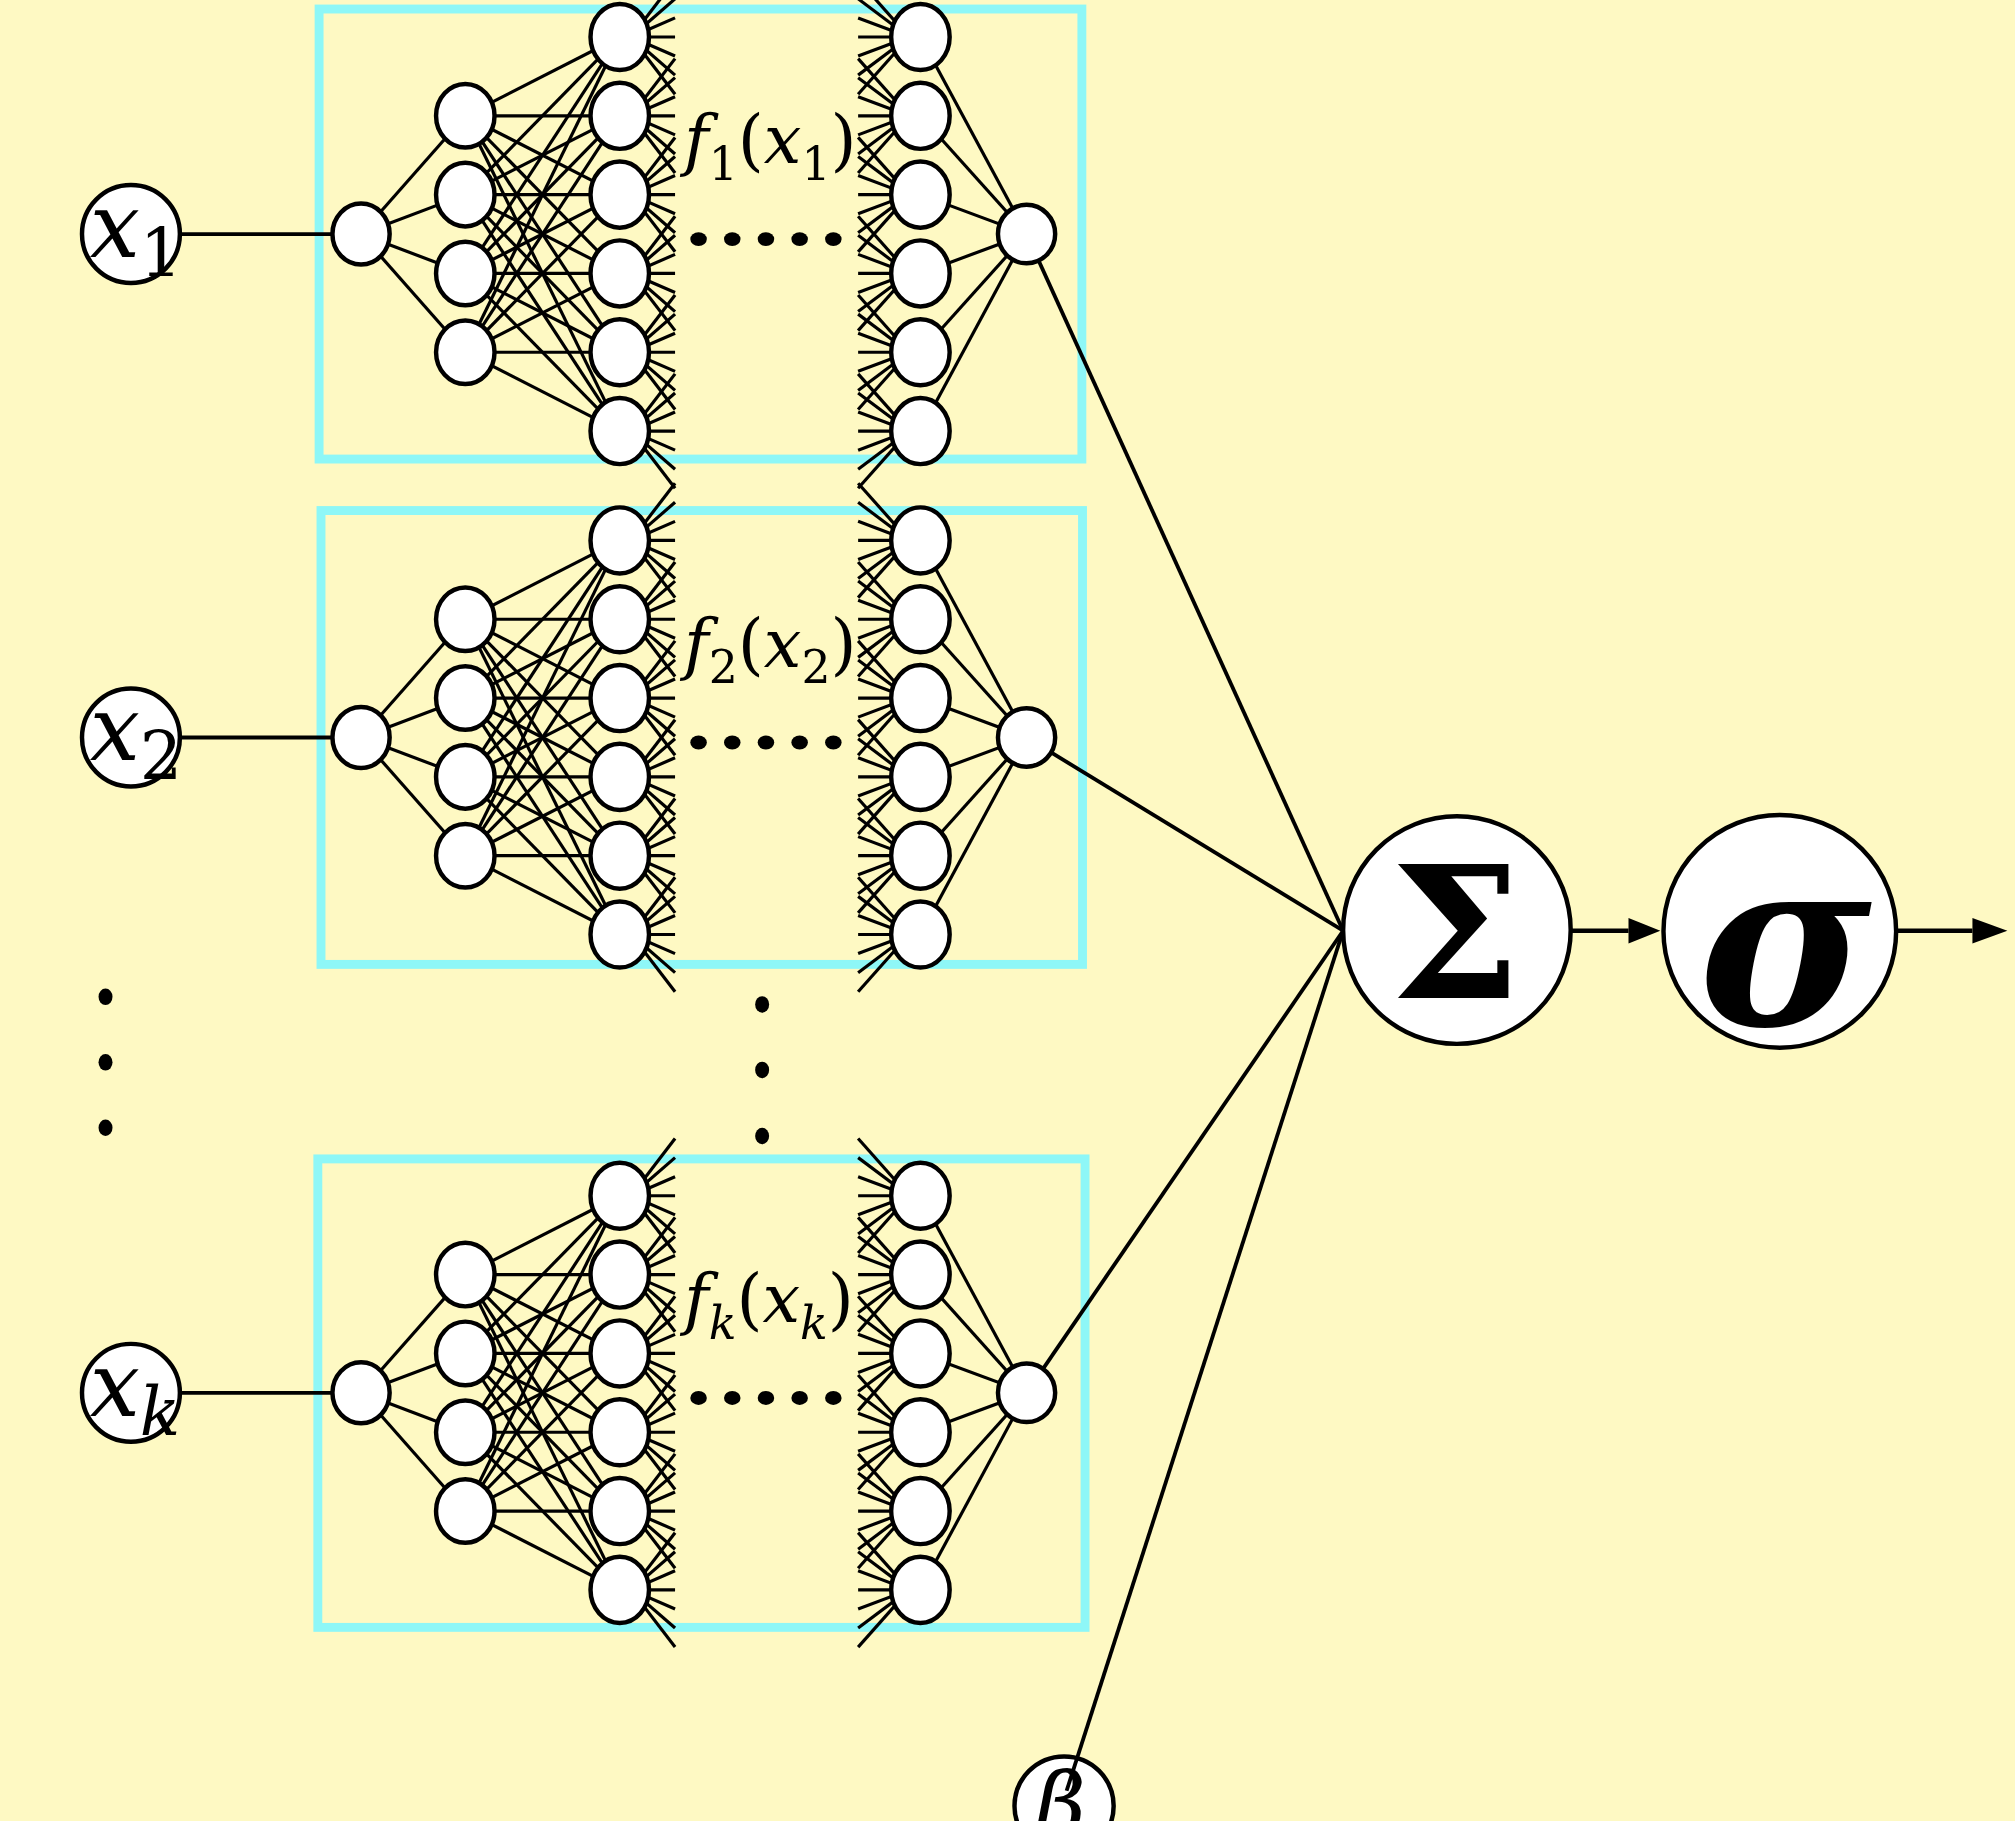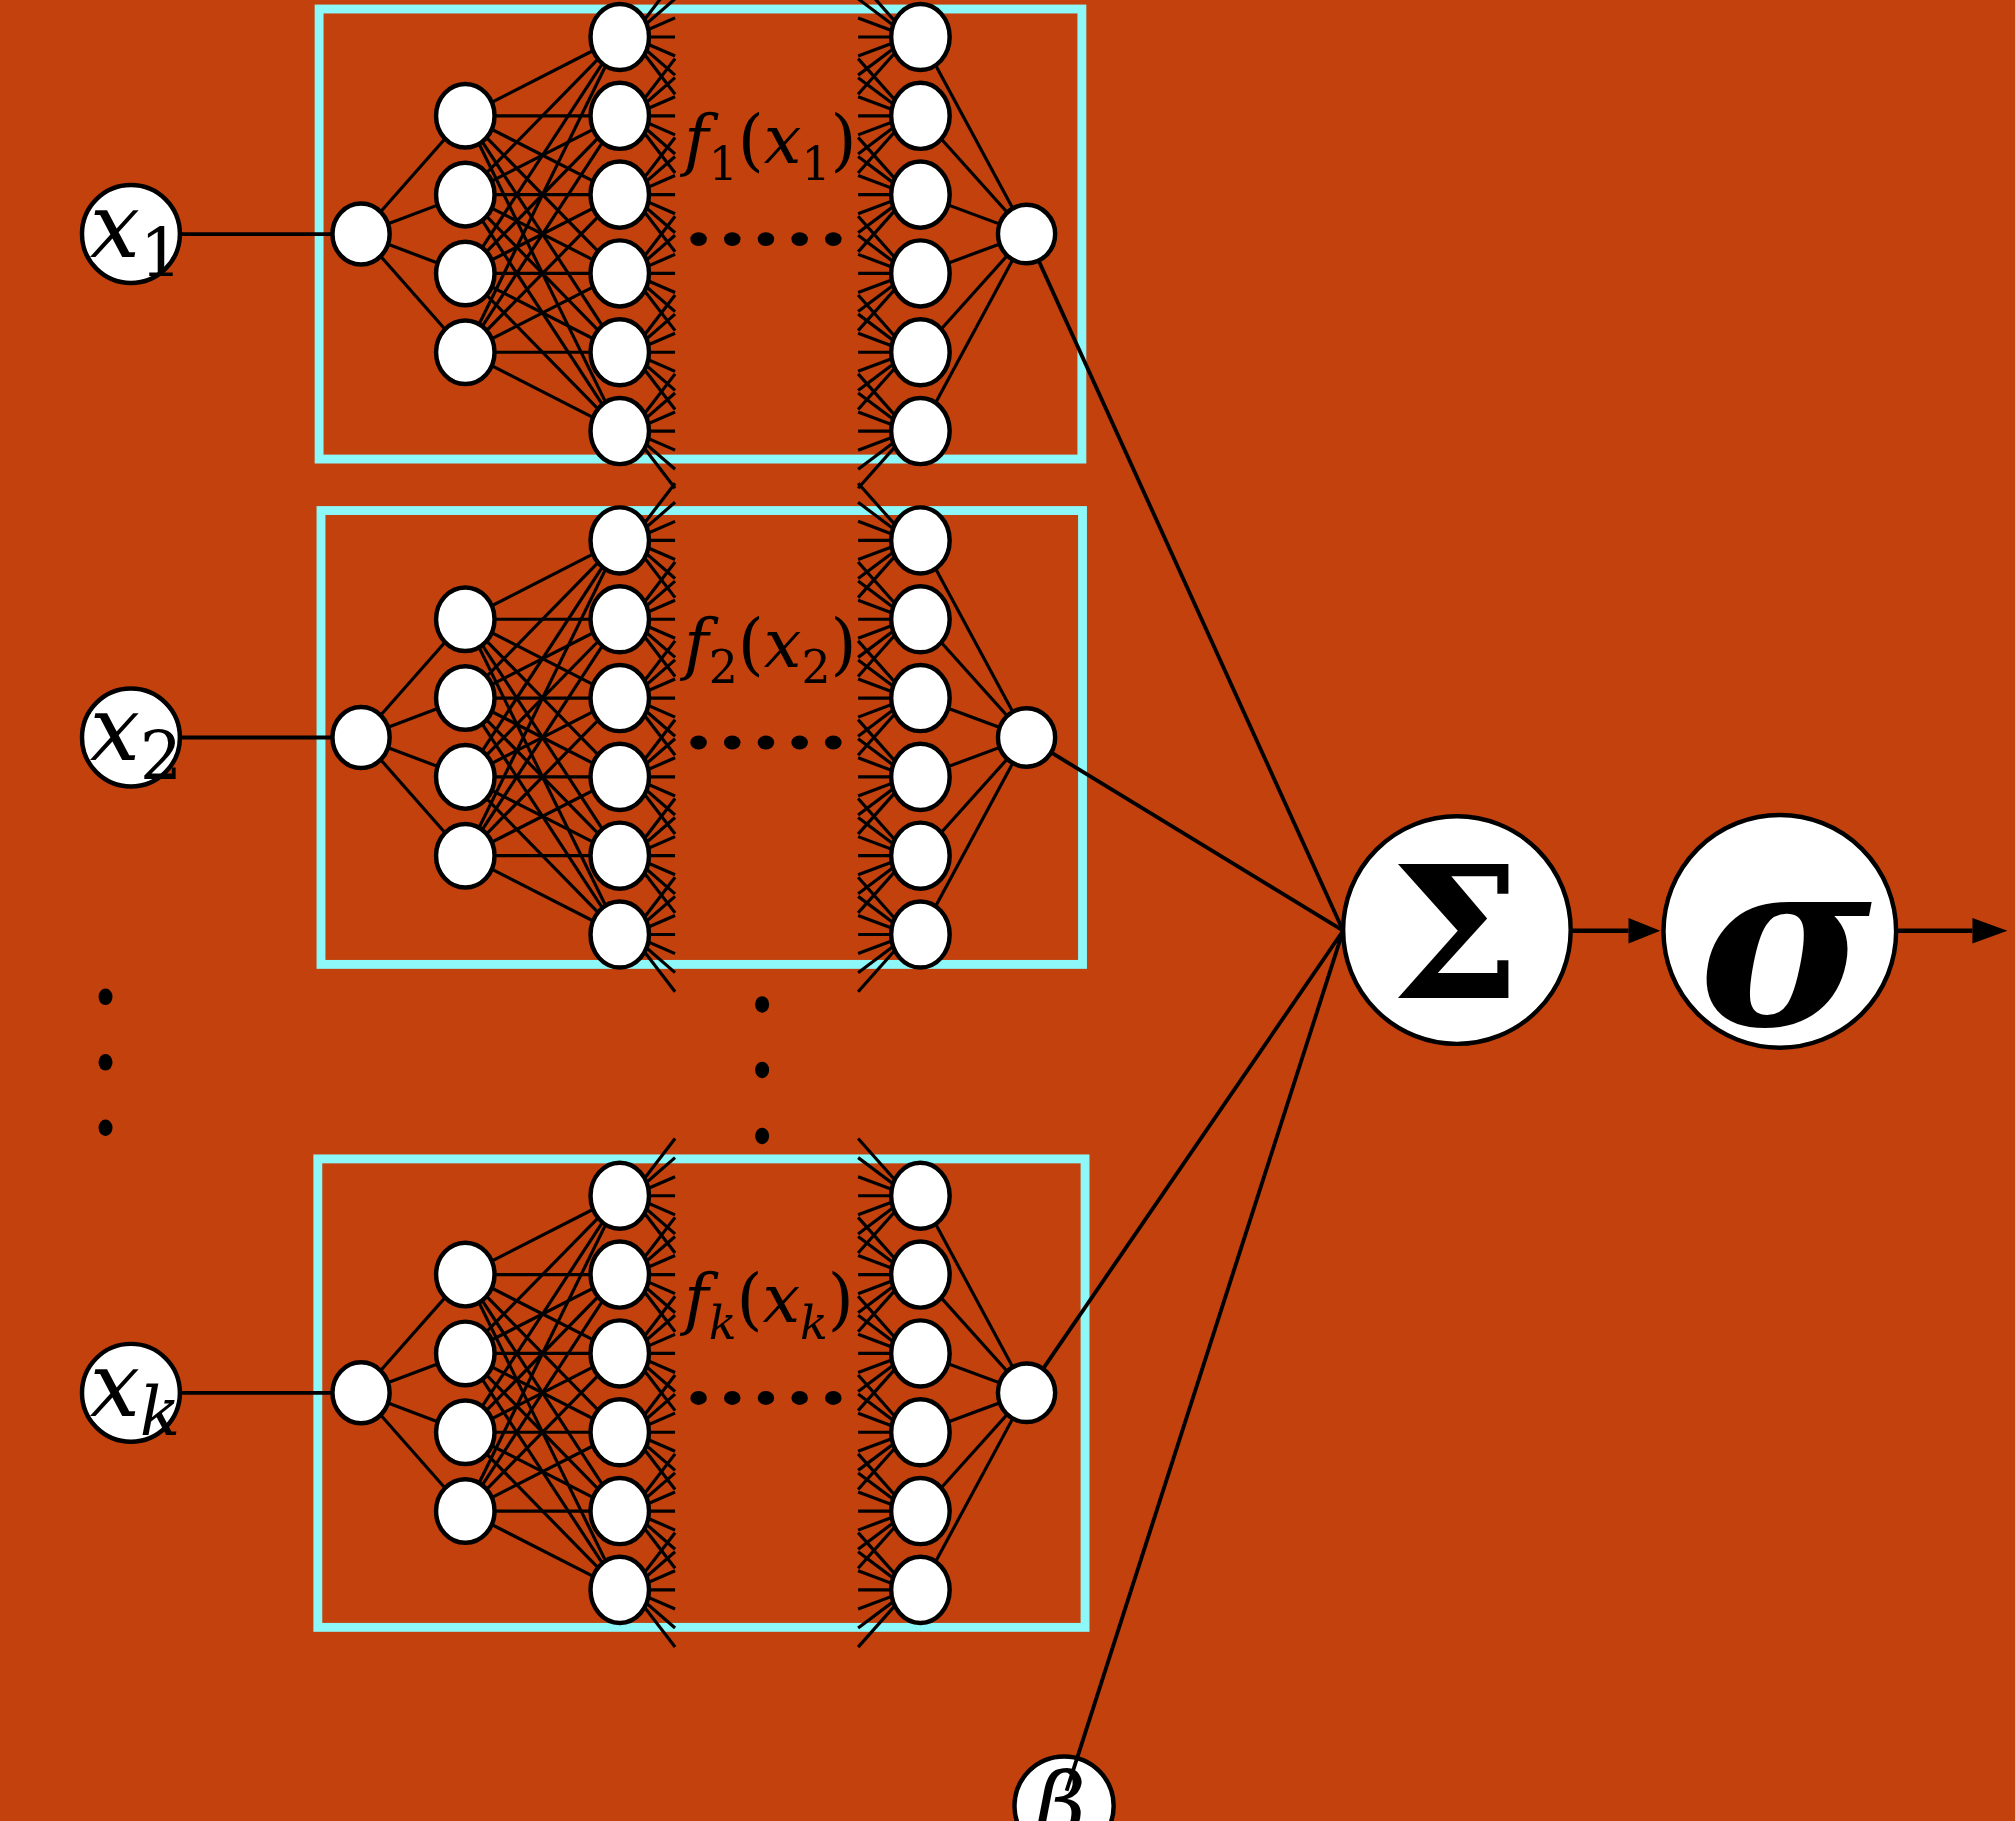--- a/index.html
+++ b/index.html
@@ -1,16 +1,16 @@
 <!DOCTYPE html>
 <html style="font-size:10.2px"><head>
 <meta charset="utf-8">
 <style>
   html,body{margin:0;padding:0;background:#ffffff;}
-  .stage{width:2015px;height:1822px;overflow:hidden;background:#c2410c;}
+  .stage{width:2015px;height:1822px;overflow:hidden;background:#fef9c3;}
   svg{display:block;}
   text{font-family:"DejaVu Serif","Liberation Serif",serif;fill:#000;}
 </style>
 </head>
 <body>
 
 <div class="stage">
   <svg width="2015" height="1822" viewBox="0 0 3170 2866" xmlns="http://www.w3.org/2000/svg">
       <g>
         <rect x="502" y="14" width="1200" height="708" fill="none" stroke="#8ef7f7" stroke-width="14"></rect>

